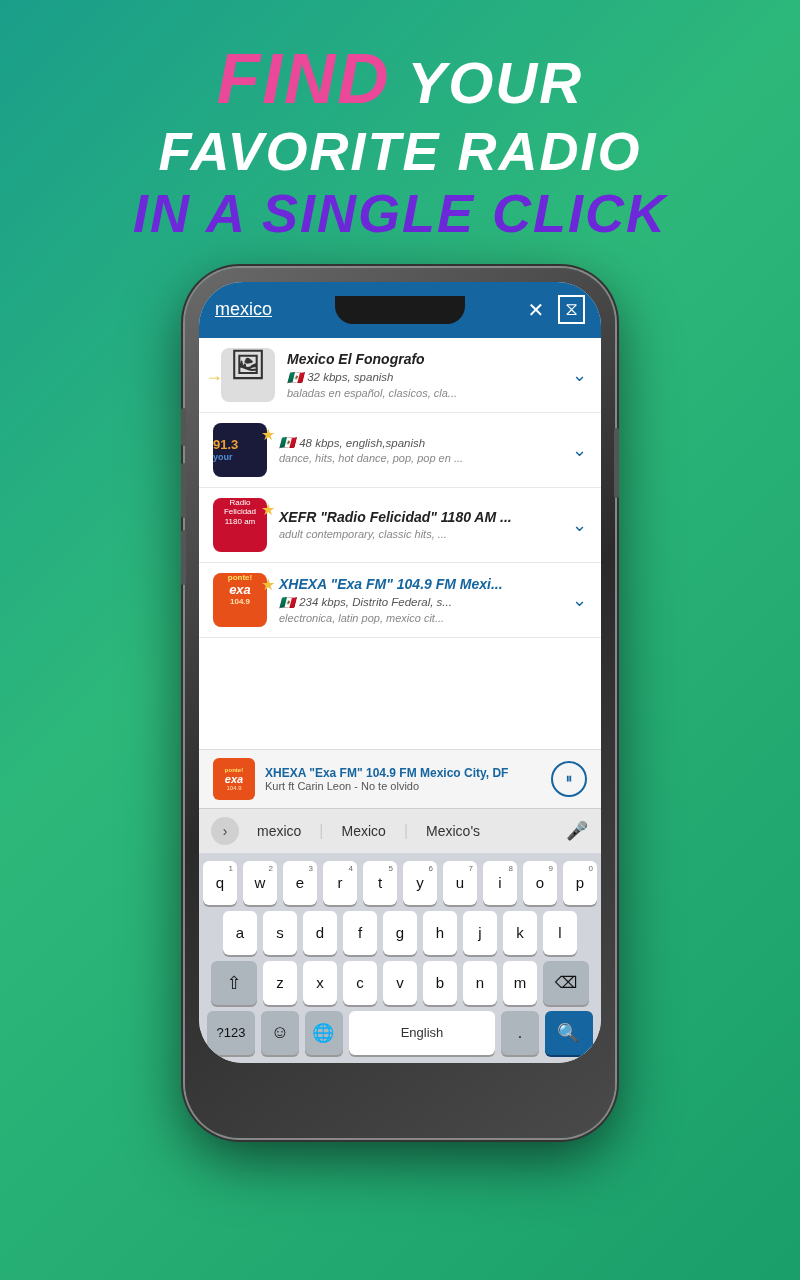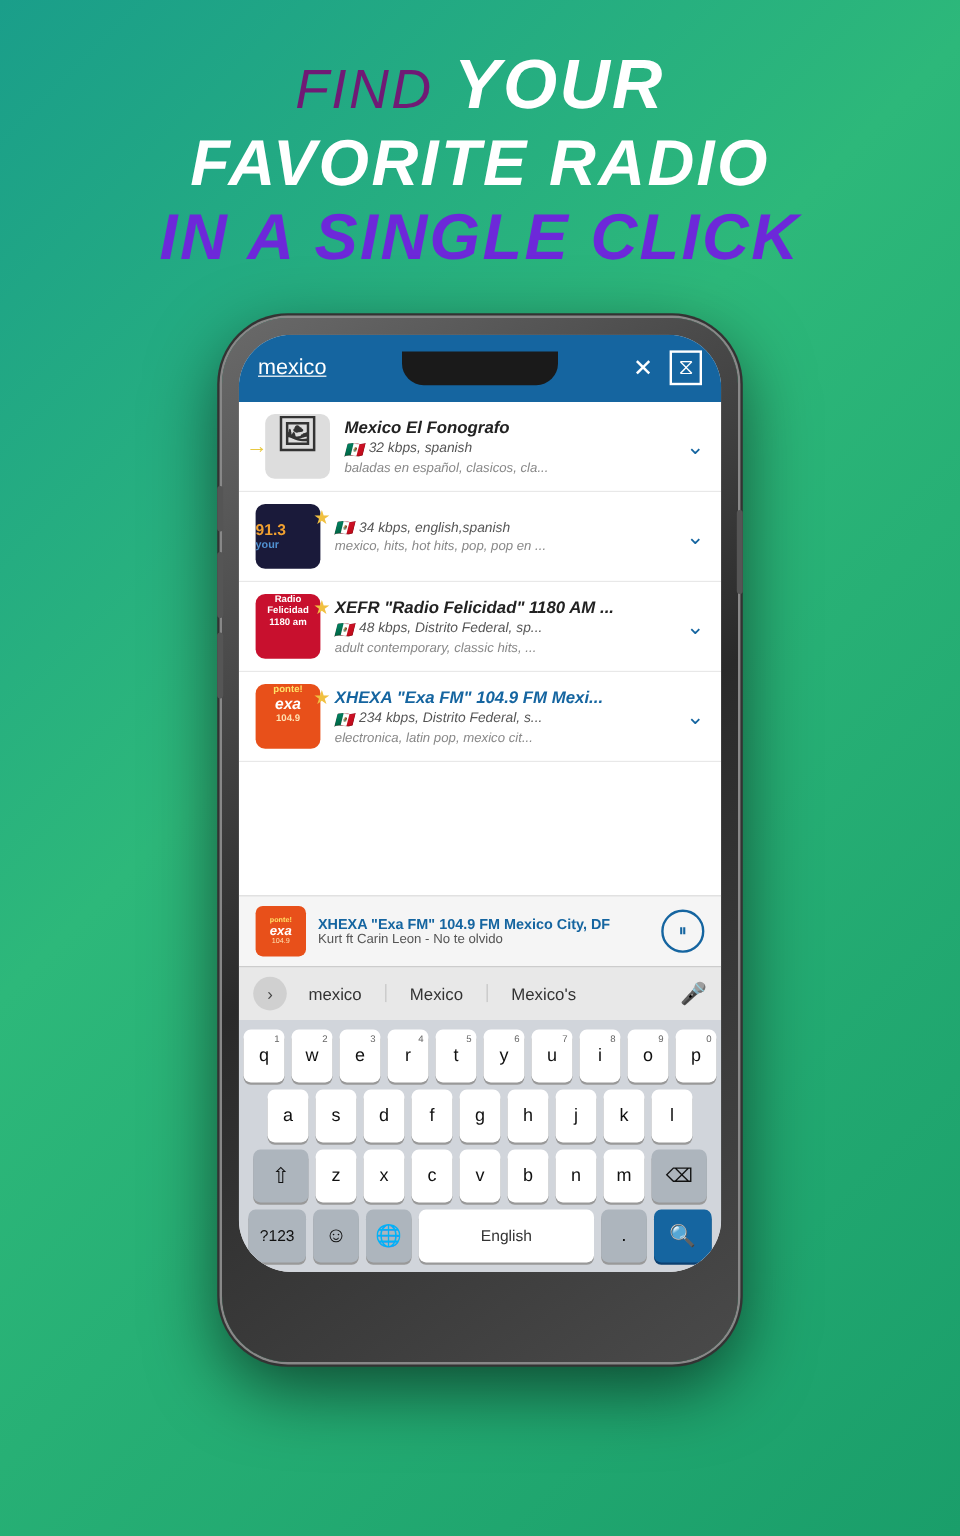--- a/index.html
+++ b/index.html
@@ -17,23 +17,23 @@
 
     .headline {
       text-align: center;
       margin-top: 38px;
       line-height: 1.15;
       text-transform: uppercase;
       letter-spacing: 2px;
     }
 
     .headline .find {
-      font-size: 46px;
-      font-weight: 400;
-      color: #701a75;
+      font-size: 71px;
+      font-weight: 700;
+      color: #ec4899;
       font-style: italic;
     }
 
     .headline .your {
       font-size: 58px;
       font-weight: 900;
       color: white;
       font-style: italic;
     }
 
@@ -47,21 +47,21 @@
 
     .headline .line3 {
       font-size: 54px;
       font-weight: 900;
       color: #6d28d9;
       font-style: italic;
       display: block;
     }
 
     .phone-wrapper {
-      margin-top: 36px;
+      margin-top: 24px;
       position: relative;
       width: 430px;
       height: 809px;
     }
 
     
     .phone-shell {
       position: absolute;
       top: 0; left: 0;
       width: 430px;
@@ -483,21 +483,21 @@
 
     
     .alfa-top { color: #f0a030; font-size: 13px; font-weight: bold; }
     .alfa-bottom { color: #5090d0; font-size: 9px; font-weight: bold; }
 
     
     .exa-text { color: white; font-size: 13px; font-weight: 900; font-style: italic; }
     .exa-subtext { color: #ffe0b0; font-size: 8px; }
 
     
-    .fel-text { color: white; font-size: 8px; font-weight: bold; text-align: center; line-height: 1.2; }
+    .fel-text { color: white; font-size: 8px; font-weight: normal; text-align: center; line-height: 1.2; }
 
     
     .phone-btn-right {
       position: absolute;
       right: -4px;
       top: 160px;
       width: 5px;
       height: 70px;
       background: #555;
       border-radius: 3px;
@@ -579,38 +579,34 @@
 
         <div class="radio-item">
           <div class="radio-logo alfa">
             <span class="alfa-top">91.3</span>
             <span class="alfa-bottom">your</span>
           </div>
           <div style="position:absolute;left:62px;top:12px;color:#f0c040;font-size:16px;">★</div>
           <div class="radio-info">
             <div class="radio-meta">
               <span class="flag-mx"></span>
-              <span>34 kbps, english,spanish</span>
-            </div>
-            <div class="radio-tags">mexico, hits, hot hits, pop, pop en ...</div>
+              <span>48 kbps, english,spanish</span>
+            </div>
+            <div class="radio-tags">dance, hits, hot dance, pop, pop en ...</div>
           </div>
           <span class="chevron-down">⌄</span>
         </div>
 
         <div class="radio-item">
           <div class="radio-logo felicidad">
             <div class="fel-text">Radio<br>Felicidad<br>1180 am</div>
           </div>
           <div style="position:absolute;left:62px;top:12px;color:#f0c040;font-size:16px;">★</div>
           <div class="radio-info">
             <div class="radio-name">XEFR "Radio Felicidad" 1180 AM ...</div>
-            <div class="radio-meta">
-              <span class="flag-mx"></span>
-              <span>48 kbps, Distrito Federal, sp...</span>
-            </div>
             <div class="radio-tags">adult contemporary, classic hits, ...</div>
           </div>
           <span class="chevron-down">⌄</span>
         </div>
 
         <div class="radio-item">
           <div class="radio-logo exa">
             <div style="display:flex;flex-direction:column;align-items:center;">
               <div style="color:#ffe066;font-size:8px;font-weight:bold;">ponte!</div>
               <div class="exa-text">exa</div>

